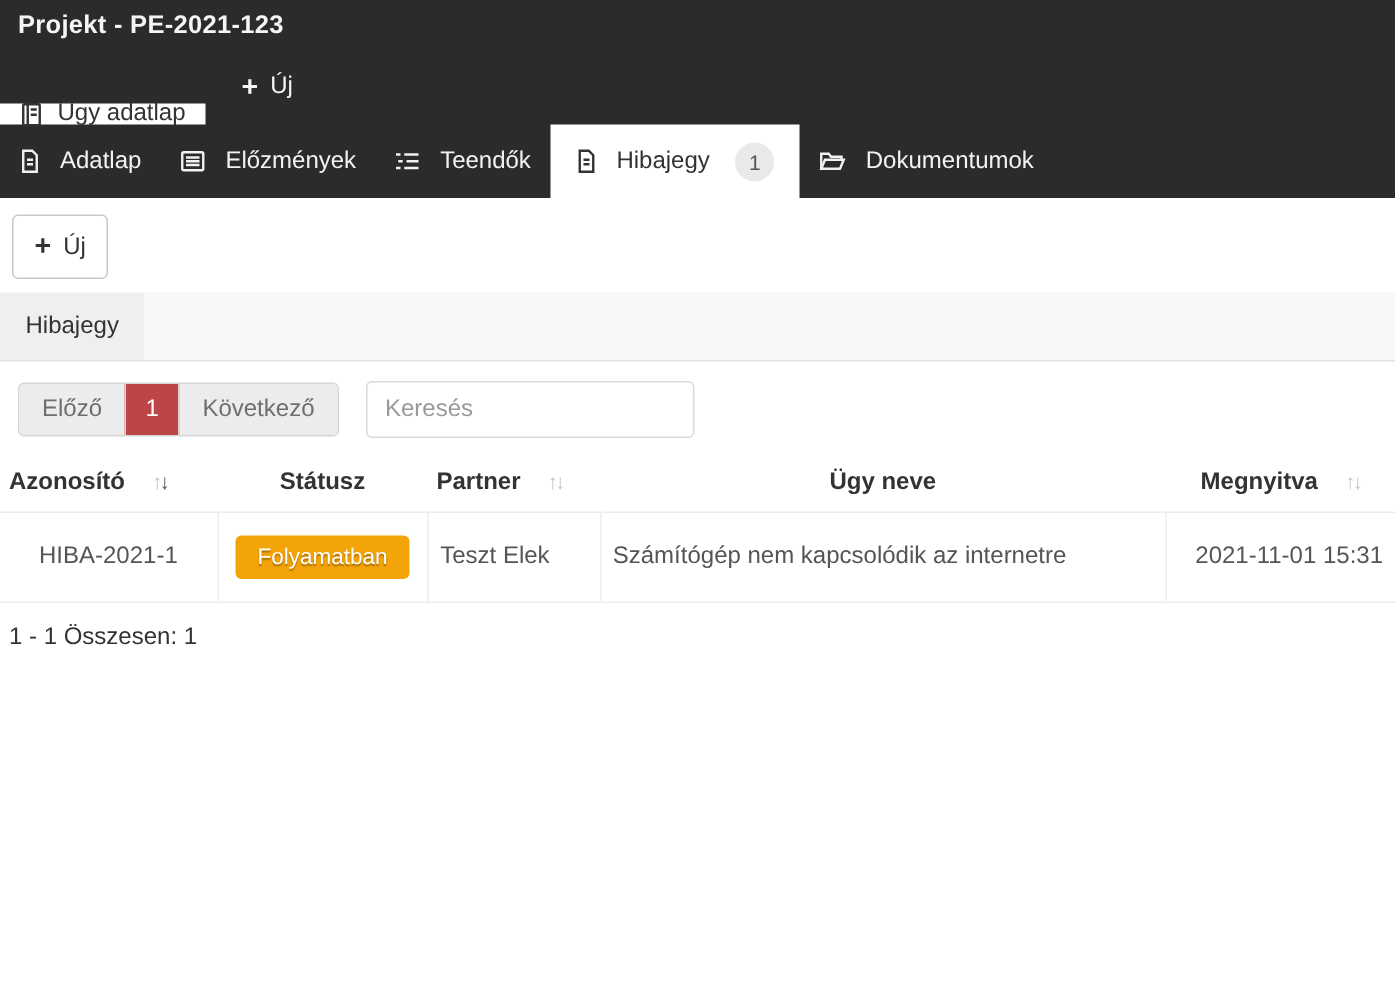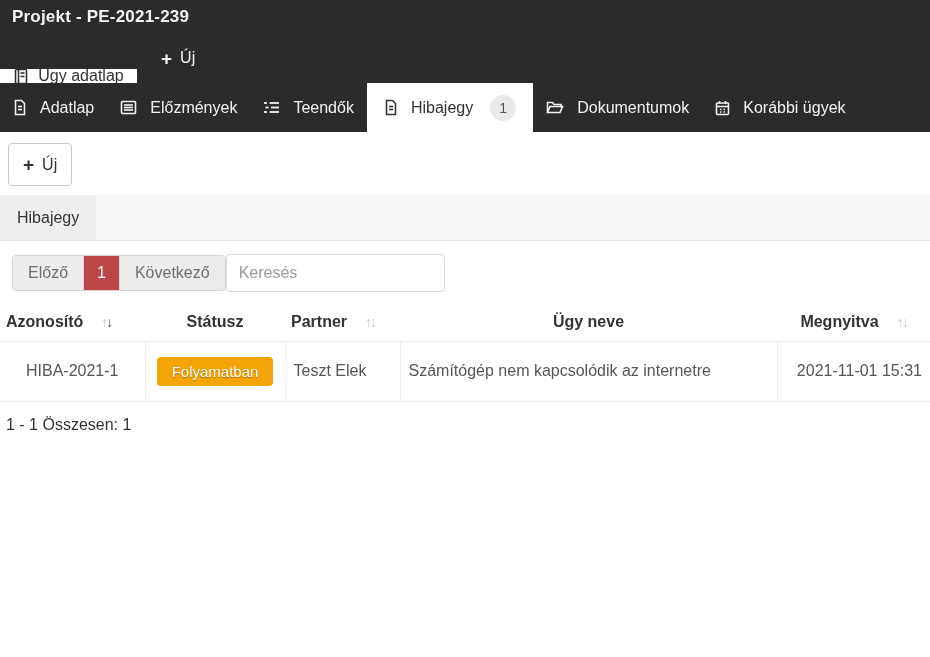--- a/index.html
+++ b/index.html
@@ -52,21 +52,21 @@
 
   .panel-header {
     margin-top: 9px; height: 46px; background: #f7f7f7;
     border-bottom: 1px solid #e3e3e3; display: flex; align-items: stretch;
   }
   .panel-tab {
     background: #efefef; display: flex; align-items: center;
     padding: 0 17px; font-size: 16px; color: #333;
   }
 
-  .controls { display: flex; align-items: center; margin: 13px 12px 0 12px; }
+  .controls { display: flex; align-items: center; margin: 13px 12px 0 12px; gap: 18px; }
   .pager { display: inline-flex; border-radius: 4px; overflow: hidden; border: 1px solid #d5d5d5; }
   .pager-btn {
     background: #ececec; color: #6f6f6f; font-size: 16px;
     padding: 8px 15px; cursor: pointer; border: none;
     font-family: "Liberation Sans", sans-serif;
   }
   .pager-btn + .pager-btn { border-left: 1px solid #d5d5d5; }
   .pager-btn.current { background: #bb4547; color: #fff; padding: 8px 13px; }
   .search-input {
     width: 219px; height: 38px; border: 1px solid #d9d9d9; border-radius: 4px;
@@ -103,21 +103,21 @@
 
   .summary { margin: 14px 6px; font-size: 16px; color: #333; }
 
   svg { display: block; }
 </style>
 </head>
 <body>
 
 <div class="topbar">
   <div class="title-row">
-    <span class="page-title">Projekt - PE-2021-239</span>
+    <span class="page-title">Projekt - PE-2021-123</span>
   </div>
 
   <div class="subnav-row">
     <div class="subnav-tab">
       <span class="ticon">
         <svg width="16" height="17" viewBox="0 0 16 17" fill="none" stroke="currentColor" stroke-width="1.6">
           <rect x="2.5" y="1.5" width="11" height="14" rx="1"></rect>
           <line x1="5.5" y1="1.5" x2="5.5" y2="15.5"></line>
           <line x1="7.5" y1="5" x2="11.5" y2="5"></line>
           <line x1="7.5" y1="8.5" x2="11.5" y2="8.5"></line>
@@ -178,35 +178,20 @@
       <span class="tab-badge">1</span>
     </div>
     <div class="tab">
       <span class="ticon">
         <svg width="18" height="15" viewBox="0 0 18 15" fill="none" stroke="currentColor" stroke-width="1.6">
           <path d="M1.5 12.5v-10h5l1.5 2h7v2"></path>
           <path d="M1.5 12.5l2.5-6h12.5l-2.5 6z"></path>
         </svg>
       </span>
       <span>Dokumentumok</span>
-    </div>
-    <div class="tab">
-      <span class="ticon">
-        <svg width="15" height="16" viewBox="0 0 15 16" fill="none" stroke="currentColor" stroke-width="1.6">
-          <rect x="1.5" y="3" width="12" height="11.5" rx="1"></rect>
-          <line x1="4.5" y1="1" x2="4.5" y2="4"></line>
-          <line x1="10.5" y1="1" x2="10.5" y2="4"></line>
-          <line x1="1.5" y1="6.5" x2="13.5" y2="6.5"></line>
-          <line x1="5" y1="9.5" x2="6.5" y2="9.5"></line>
-            <line x1="8.5" y1="9.5" x2="10" y2="9.5"></line>
-          <line x1="5" y1="12" x2="6.5" y2="12"></line>
-            <line x1="8.5" y1="12" x2="10" y2="12"></line>
-        </svg>
-      </span>
-      <span>Korábbi ügyek</span>
     </div>
   </div>
 </div>
 
 <div class="content">
   <button class="new-item-button">
     <span class="plus-glyph">+</span>
     <span>Új</span>
   </button>
 

